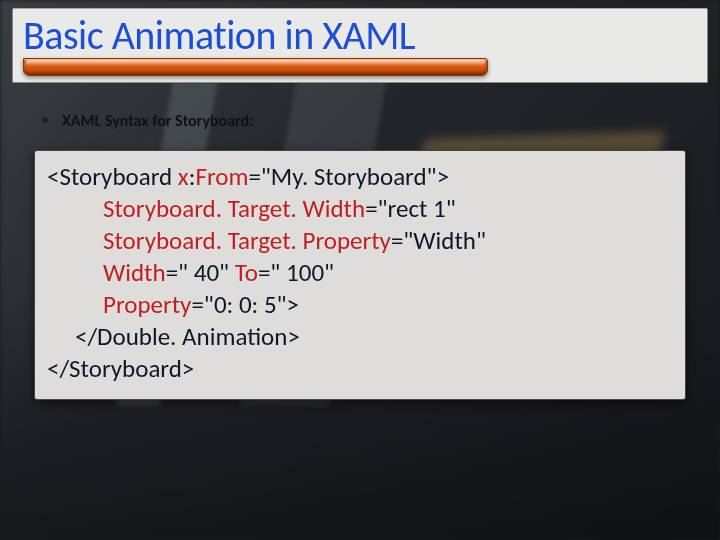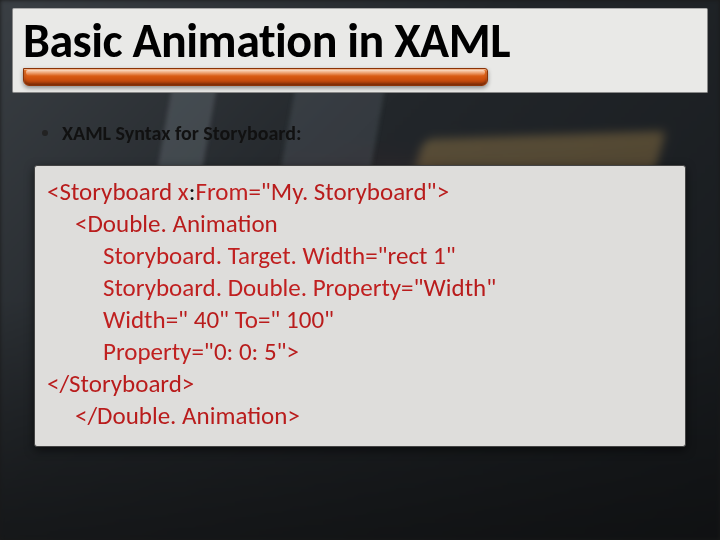--- a/index.html
+++ b/index.html
@@ -54,23 +54,23 @@
   .title-bar {
     position: relative;
     margin: 8px 12px 0 12px;
     border: 1px solid #888;
     border-top: 1px solid #aaa;
     background: #e9e9e7;
     padding: 2px 10px 6px 10px;
     border-radius: 2px;
   }
   .title-bar h1 {
-    font-size: 48px;
-    font-weight: 700;
-    color: #000000;
+    font-size: 40px;
+    font-weight: 400;
+    color: #1d4ed8;
     letter-spacing: -0.5px;
   }
   .title-bar .underline {
     height: 18px;
     margin-top: -2px;
     background: linear-gradient(180deg, #f07a2a 0%, #d35410 55%, #b53f08 100%);
     border-radius: 0 3px 6px 6px;
     box-shadow: 0 2px 4px rgba(0,0,0,0.4), inset 0 1px 1px rgba(255,255,255,0.5), inset 0 -2px 3px rgba(0,0,0,0.35);
     border: 1px solid #8a3206;
     width: 69%;
@@ -78,21 +78,21 @@
   }
   .title-bar .underline::after{
     content:"";
     position:absolute; left:2px; right:2px; top:1px; height:6px;
     background: linear-gradient(180deg, rgba(255,255,255,0.7), rgba(255,255,255,0));
     border-radius: 3px 3px 6px 6px;
   }
   .bullet {
     margin: 28px 0 0 42px;
     color: #111;
-    font-size: 20px;
+    font-size: 16px;
     font-weight: 700;
   }
   .bullet .dot {
     display:inline-block;
     width:6px; height:6px;
     background:#222;
     border-radius:50%;
     vertical-align: middle;
     margin-right: 14px;
     position: relative;
@@ -104,21 +104,21 @@
     border: 1px solid #444;
     border-radius: 3px;
     padding: 10px 12px 14px 12px;
     font-family: Calibri, Arial, sans-serif;
     font-size: 25px;
     line-height: 1.28;
     color: #1a1a1a;
     box-shadow: 0 3px 10px rgba(0,0,0,0.55);
   }
   .code-box .l { white-space: pre; }
-  .t-blue   { color: #b91c1c; }
+  .t-blue   { color: #0f172a; }
   .t-red    { color: #c02020; }
   .t-black  { color: #111; }
   .i1 { padding-left: 28px; }
   .i2 { padding-left: 56px; }
 </style>
 </head>
 <body>
 
 <div class="bg"></div>
 <div class="bg-bars"></div>
@@ -129,22 +129,21 @@
     <h1>Basic Animation in XAML</h1>
     <div class="underline"></div>
   </div>
 
   <div class="bullet">
     <span class="dot"></span><span>XAML Syntax for Storyboard:</span>
   </div>
 
   <div class="code-box">
     <div class="l"><span class="t-blue">&lt;Storyboard</span><span class="t-red"> x</span><span class="t-black">:</span><span class="t-red">From</span><span class="t-blue">="My. Storyboard"&gt;</span></div>
-    <div class="l i1"><span class="t-blue">&lt;Double. Animation</span></div>
     <div class="l i2"><span class="t-red">Storyboard. Target. Width</span><span class="t-blue">="rect 1"</span></div>
-    <div class="l i2"><span class="t-red">Storyboard. Double. Property</span><span class="t-blue">="Width"</span></div>
+    <div class="l i2"><span class="t-red">Storyboard. Target. Property</span><span class="t-blue">="Width"</span></div>
     <div class="l i2"><span class="t-red">Width</span><span class="t-blue">=" 40"</span><span class="t-red"> To</span><span class="t-blue">=" 100"</span></div>
     <div class="l i2"><span class="t-red">Property</span><span class="t-blue">="0: 0: 5"&gt;</span></div>
+    <div class="l i1"><span class="t-blue">&lt;/Double. Animation&gt;</span></div>
     <div class="l"><span class="t-blue">&lt;/Storyboard&gt;</span></div>
-    <div class="l i1"><span class="t-blue">&lt;/Double. Animation&gt;</span></div>
   </div>
 
 </div>
 
 </body></html>

